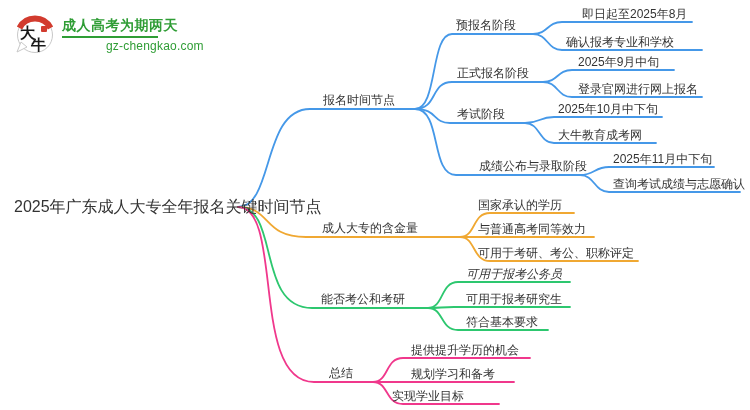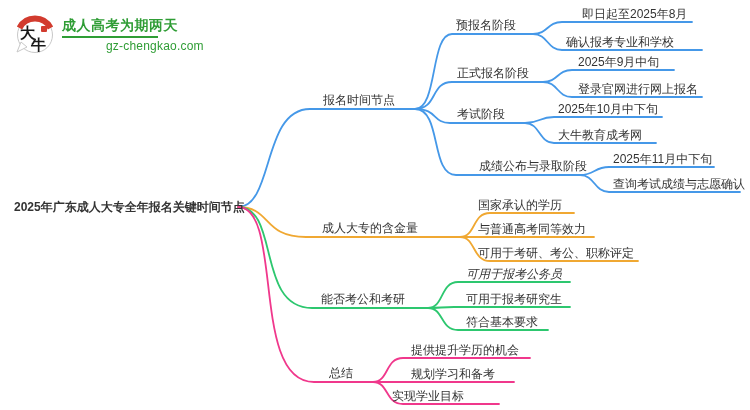--- a/index.html
+++ b/index.html
@@ -17,21 +17,21 @@
     font-family:"Liberation Sans","DejaVu Sans",sans-serif;
   }
   #canvas{position:absolute;inset:0;width:750px;height:410px;}
   svg.lines{position:absolute;left:0;top:0;}
   svg.lines path{fill:none;stroke-width:1.8;stroke-linecap:round;}
   path.b{stroke:var(--branch-blue);}
   path.o{stroke:var(--branch-orange);}
   path.g{stroke:var(--branch-green);}
   path.p{stroke:var(--branch-pink);}
   .node{position:absolute;white-space:nowrap;font-size:12px;color:var(--text);line-height:14px;}
-  .root{font-weight:700;font-size:12px;}
+  .root{font-weight:400;font-size:16px;}
   
   #logo{position:absolute;left:14px;top:12px;display:flex;align-items:flex-start;}
   #logo .icon{width:42px;height:44px;}
   #logo .text{margin-left:6px;}
   .logo-title{color:var(--logo-green);font-weight:bold;font-size:14px;letter-spacing:.5px;line-height:17px;padding-top:5px;}
   .logo-divider{height:2px;background:var(--logo-green);width:96px;margin:2px 0 1px 0;}
   .logo-domain{color:var(--logo-green);font-weight:normal;font-size:12px;letter-spacing:.2px;margin-left:44px;}
 </style>
 </head>
 <body>

